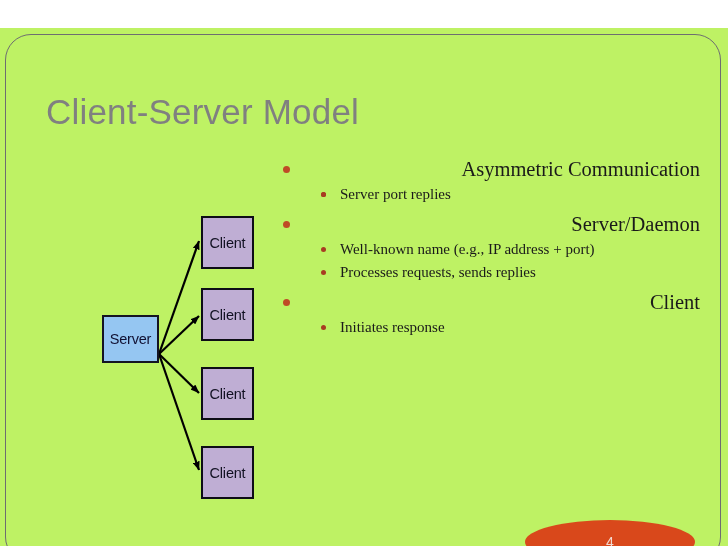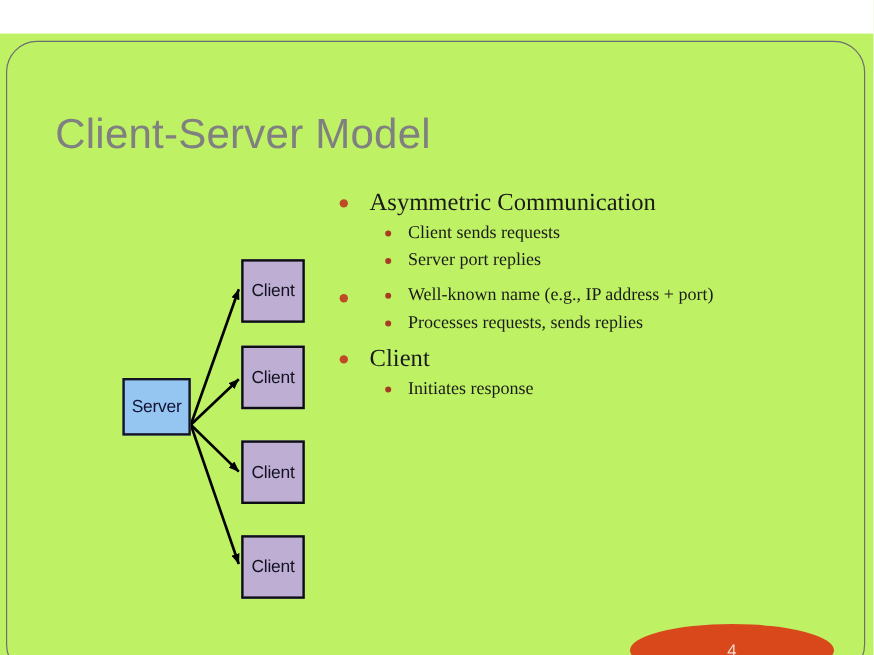--- a/index.html
+++ b/index.html
@@ -54,20 +54,21 @@
   .bullet-group { margin: 0; }
   .lvl1 {
     position: relative;
     padding-left: 28px;
     font-family: "Liberation Serif", serif;
     font-size: 20.5px;
     color: #1a1a1a;
     line-height: 26px;
     margin-bottom: 1px;
     white-space: nowrap;
+    text-align: right;
   }
   .lvl1 .dot {
     position: absolute;
     left: 3px;
     top: 10px;
     width: 7px;
     height: 7px;
     border-radius: 50%;
     background: #bf4b26;
   }
@@ -177,26 +178,26 @@
         </div>
         <div class="node node-client" style="left: 201px; top: 418px; width: 53px; height: 53px;">
           <span>Client</span>
         </div>
       </div>
   </div>
 
   <div id="bullet-body">
       <div class="bullet-group">
         <div class="lvl1"><span class="dot"></span><span>Asymmetric Communication</span></div>
-        <div class="lvl2"><span class="dot"></span><span>Client sends requests</span></div>
+        <div class="lvl2"><span class="dot"></span></div>
         <div class="lvl2"><span class="dot"></span><span>Server port replies</span></div>
       </div>
       <div class="group-gap"></div>
       <div class="bullet-group">
-        <div class="lvl1"><span class="dot"></span></div>
+        <div class="lvl1"><span class="dot"></span><span>Server/Daemon</span></div>
         <div class="lvl2"><span class="dot"></span><span>Well-known name (e.g., IP address + port)</span></div>
         <div class="lvl2"><span class="dot"></span><span>Processes requests, sends replies</span></div>
       </div>
       <div class="group-gap"></div>
       <div class="bullet-group">
         <div class="lvl1"><span class="dot"></span><span>Client</span></div>
         <div class="lvl2"><span class="dot"></span><span>Initiates response</span></div>
       </div>
     </div>
 

